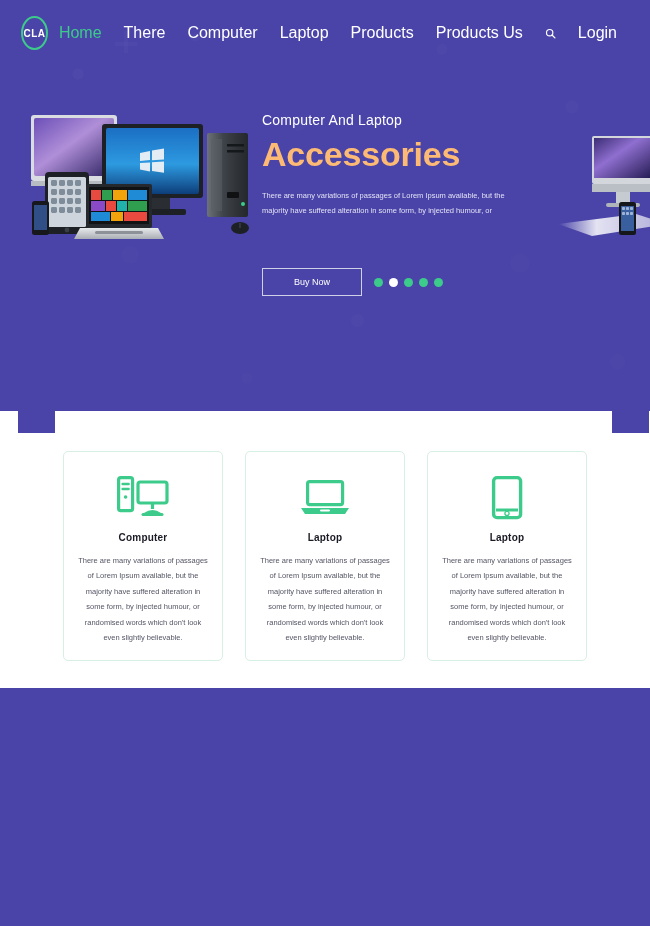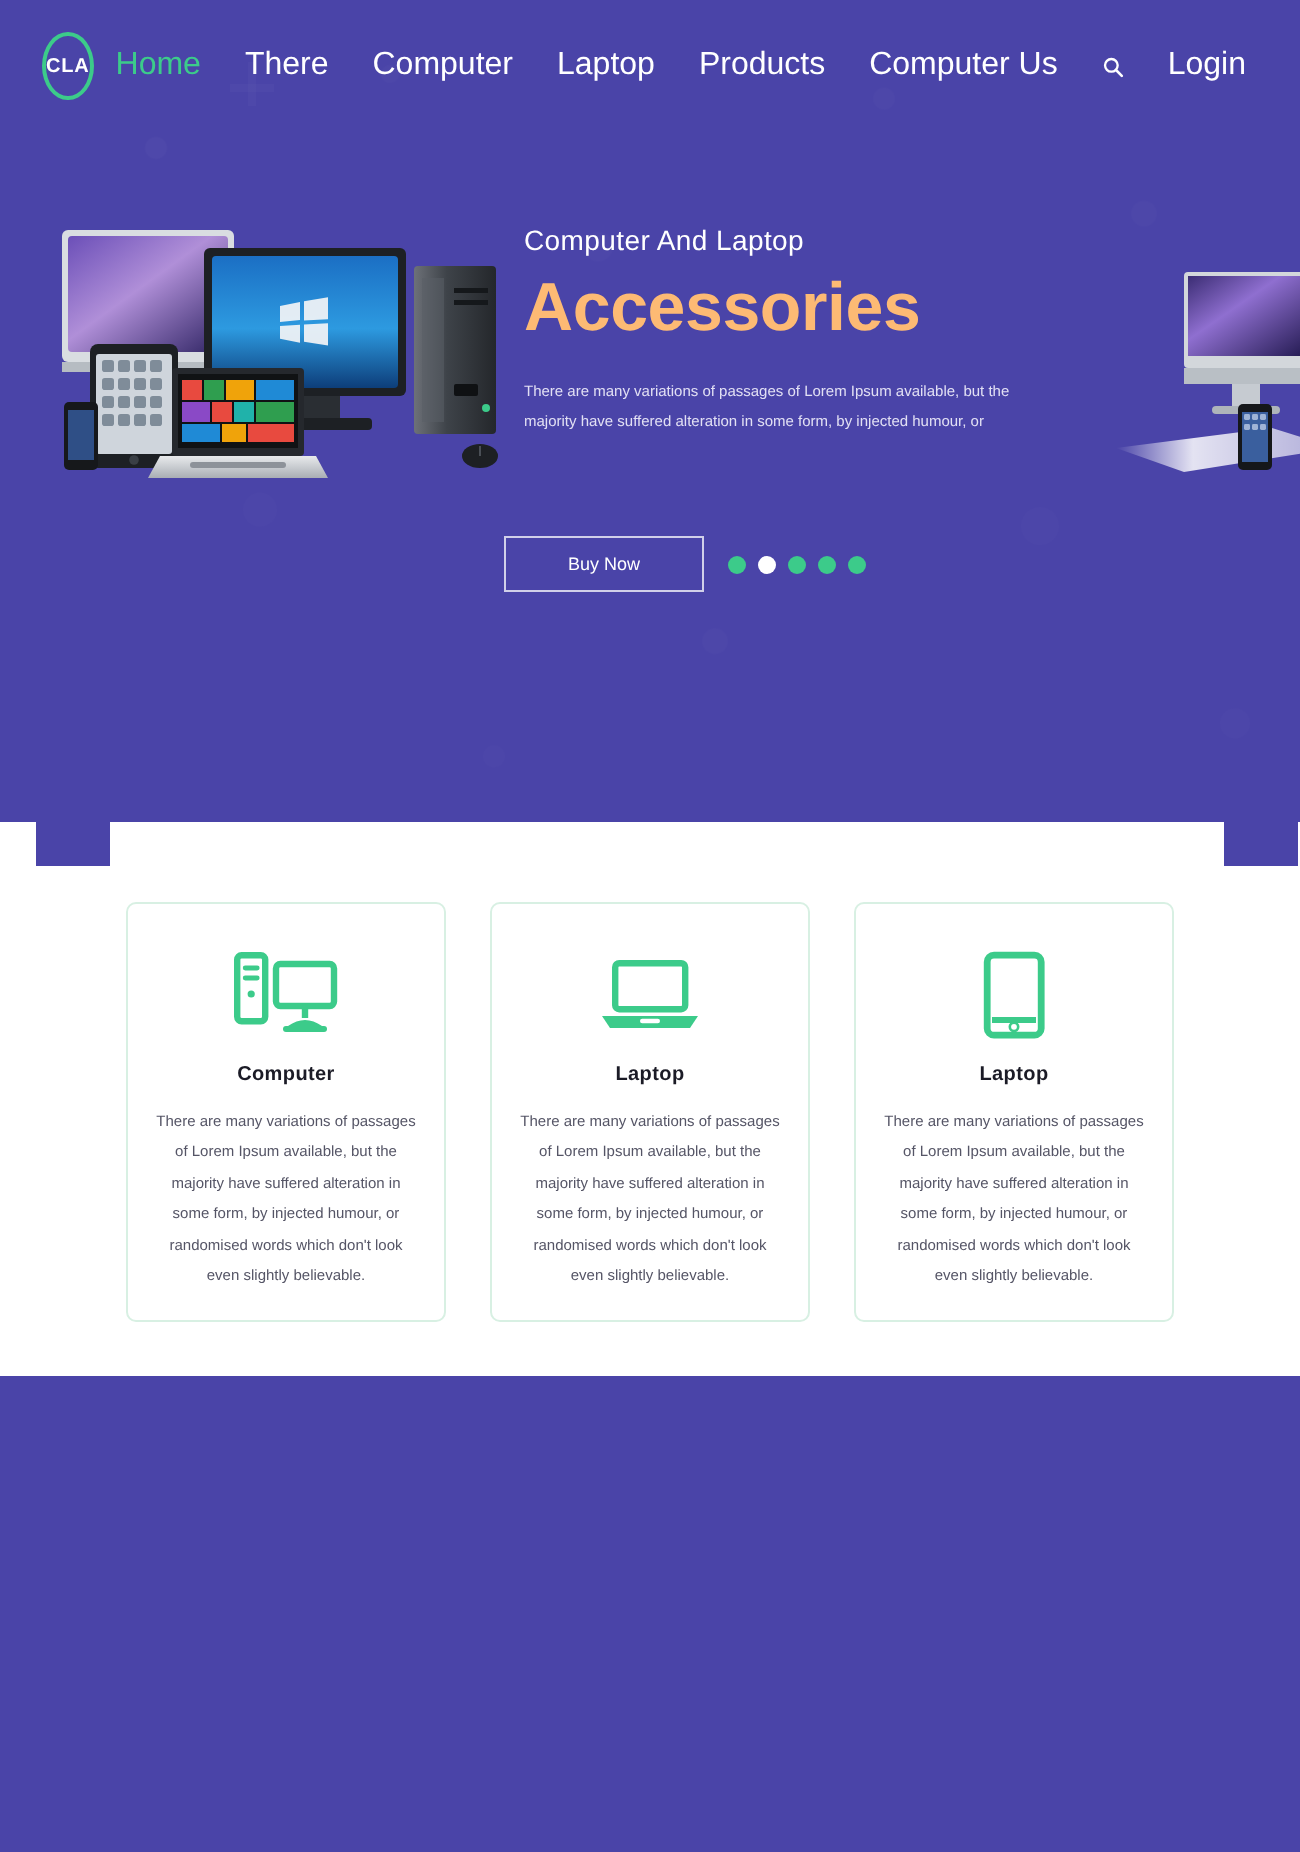--- a/index.html
+++ b/index.html
@@ -104,21 +104,21 @@
     color: #fdba74; font-size: 34px; font-weight: bold;
     letter-spacing: -.2px; line-height: 1.15;
     margin-top: 6px;
   }
   .hero-text {
     color: #e2e0f4; font-size: 7.5px; line-height: 2.05;
     margin-top: 14px; width: 252px;
   }
 
   .hero-actions {
-    position: absolute; left: 252px; top: 268px;
+    position: absolute; left: 262px; top: 268px;
     display: flex; align-items: center; z-index: 5;
   }
   .btn-outline {
     width: 100px; height: 28px;
     border: 1px solid rgba(255,255,255,.75);
     background: transparent;
     color: #ffffff; font-size: 9px;
     font-family: inherit;
     cursor: pointer;
     display: flex; align-items: center; justify-content: center;
@@ -186,21 +186,21 @@
     <nav class="navbar">
       <div class="logo">
         <span>CLA</span>
       </div>
       <div class="nav-links">
         <a class="nav-link active">Home</a>
         <a class="nav-link">There</a>
         <a class="nav-link">Computer</a>
         <a class="nav-link">Laptop</a>
         <a class="nav-link">Products</a>
-        <a class="nav-link">Computer Us</a>
+        <a class="nav-link">Products Us</a>
         <span class="nav-search">
           <svg width="11" height="11" viewBox="0 0 16 16" fill="none">
             <circle cx="6.8" cy="6.8" r="4.6" stroke="#ffffff" stroke-width="1.7"></circle>
             <line x1="10.2" y1="10.2" x2="14.4" y2="14.4" stroke="#ffffff" stroke-width="1.9" stroke-linecap="round"></line>
           </svg>
         </span>
         <a class="nav-link">Login</a>
       </div>
     </nav>
 

